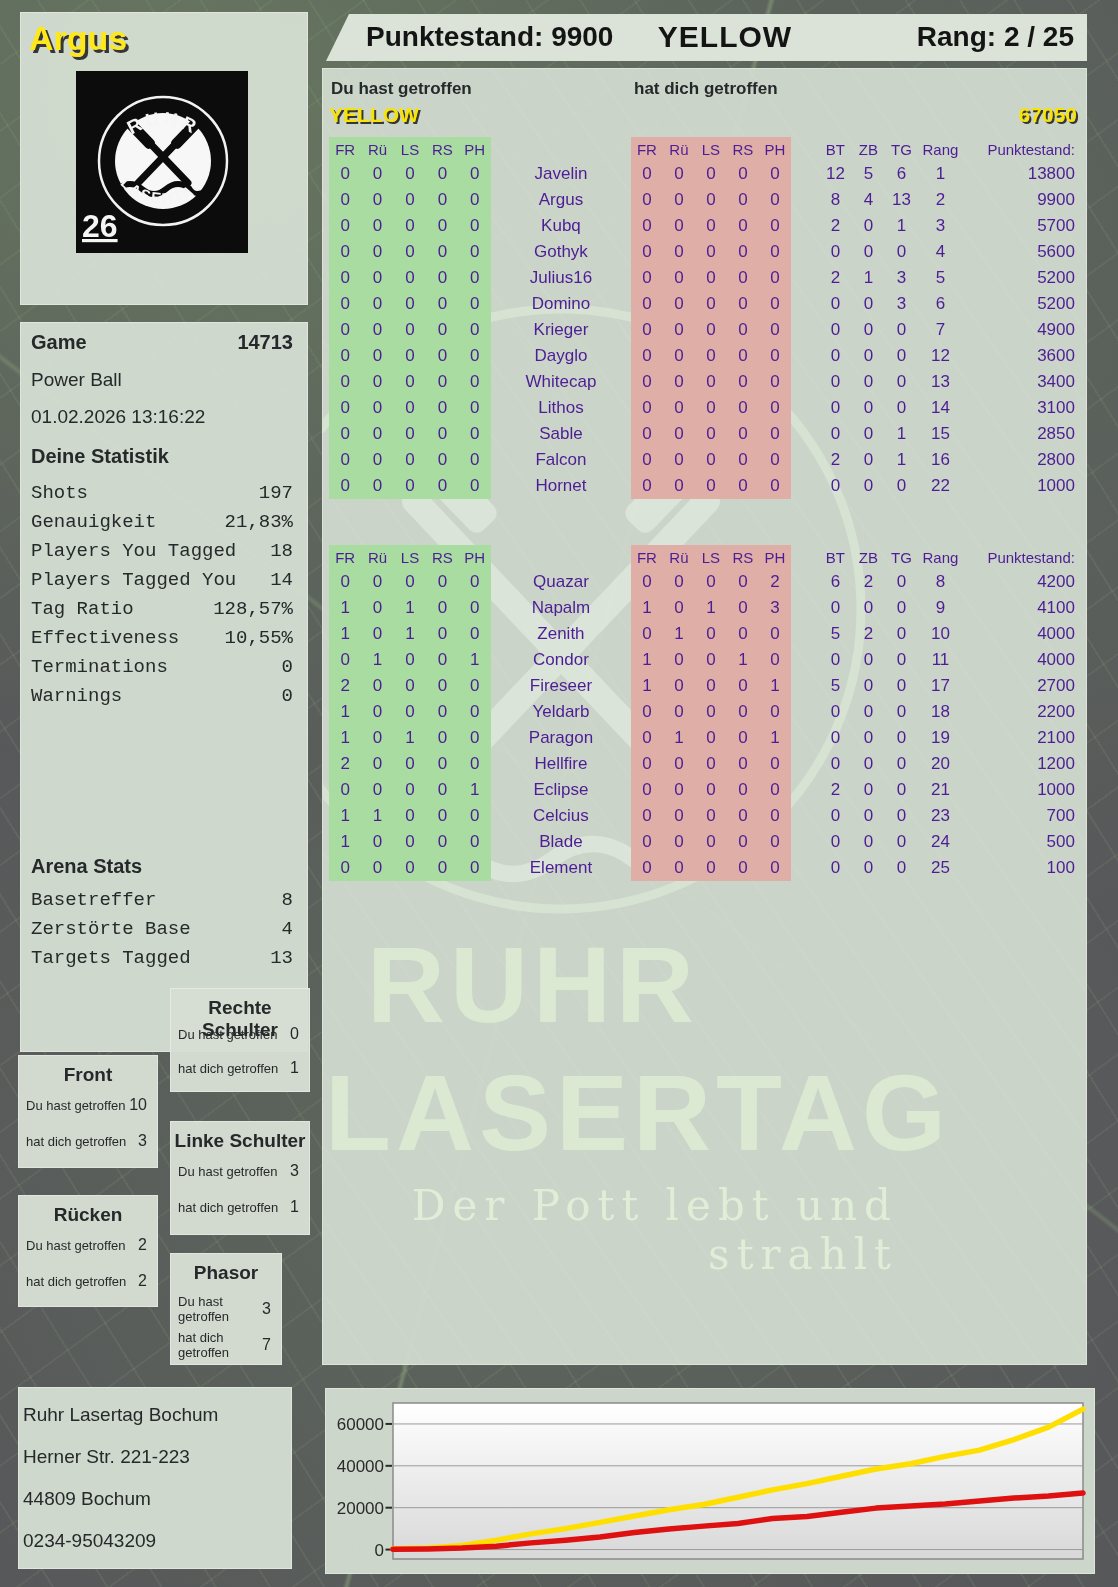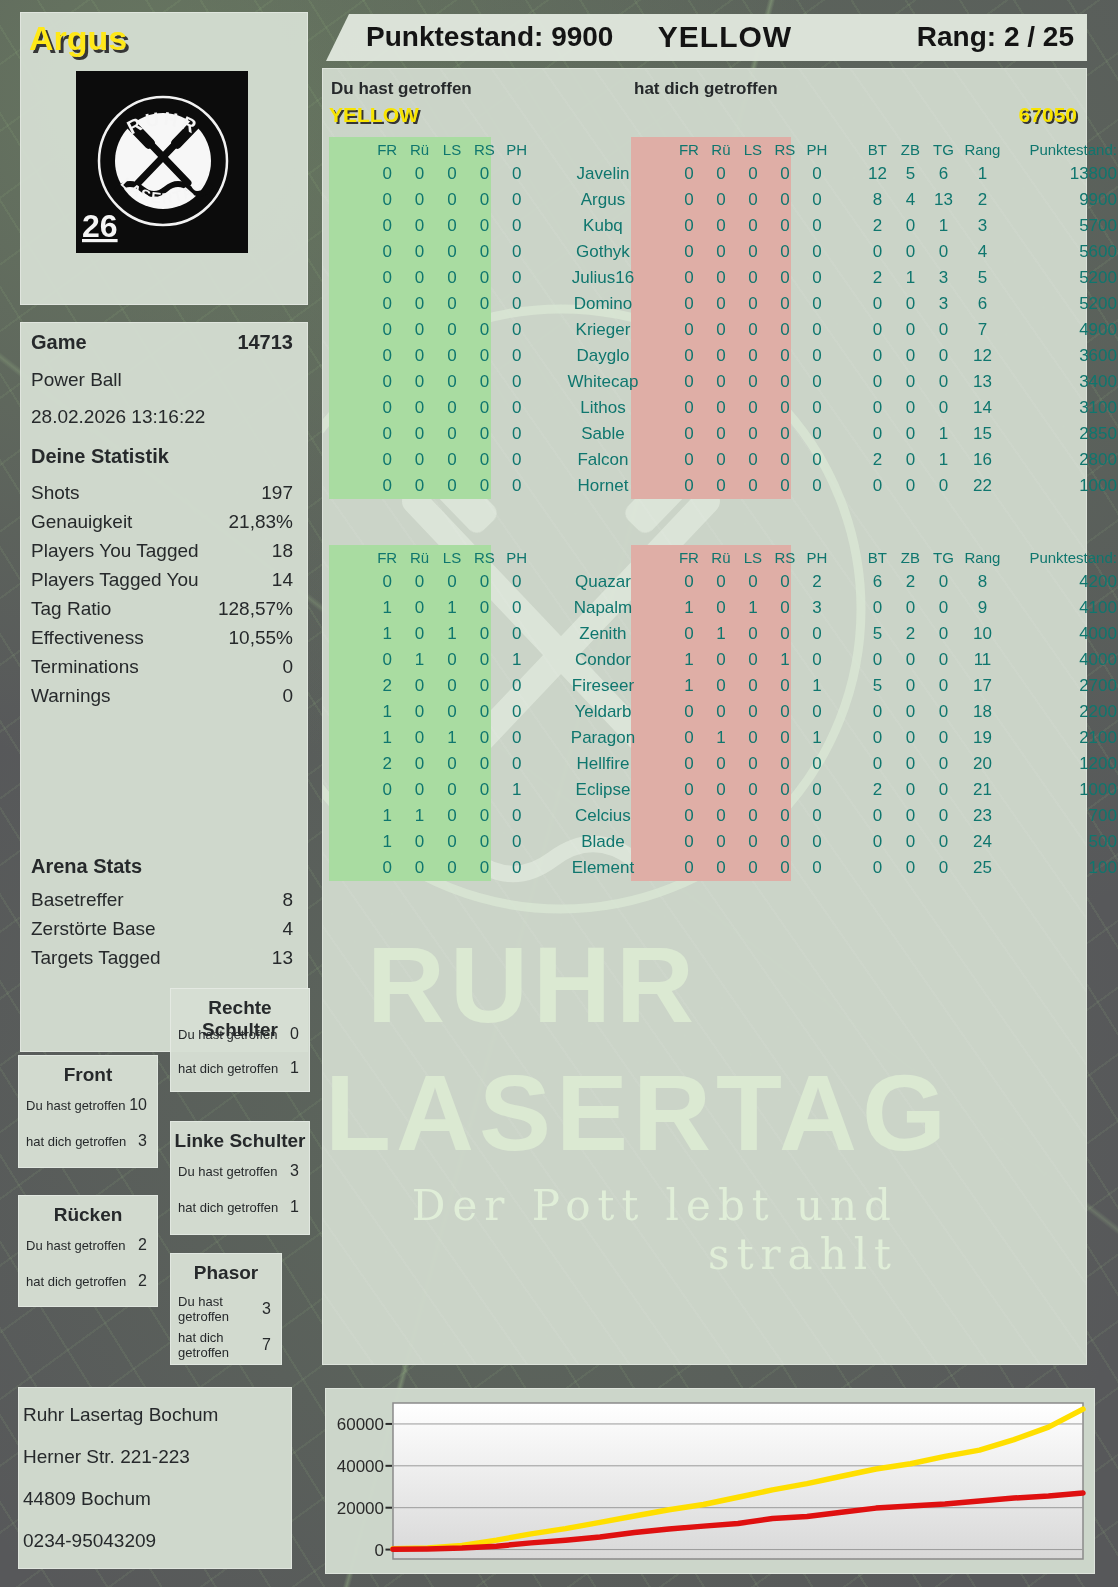--- a/index.html
+++ b/index.html
@@ -32,21 +32,21 @@
   #player-name{
     position:absolute;left:8px;top:6px;font-size:34px;font-weight:bold;
     color:#ffe818;text-shadow:3px 3px 0 rgba(45,45,45,.95);
   }
   #club-logo{position:absolute;left:55px;top:58px;}
   #stats-panel{left:20px;top:322px;width:288px;height:730px;}
   .game-row{position:absolute;left:10px;right:14px;top:8px;display:flex;justify-content:space-between;
     font-size:20px;font-weight:bold;}
   .line19{position:absolute;left:10px;font-size:19px;}
   .sec-title{position:absolute;left:10px;font-size:20px;font-weight:bold;}
-  .rows-box{position:absolute;left:10px;right:14px;}
+  .rows-box{position:absolute;left:10px;right:14px;font-family:Liberation Mono, monospace;}
   .srow{display:flex;justify-content:space-between;height:29px;align-items:center;font-size:19px;}
   
   .bp{position:absolute;background:rgba(214,222,211,.97);border:1px solid rgba(255,255,255,.35);box-sizing:border-box;}
   .bp-title{position:absolute;left:0;right:0;top:8px;text-align:center;font-size:19px;font-weight:bold;}
   .bp-row{position:absolute;left:7px;right:10px;display:flex;justify-content:space-between;align-items:center;}
   .bp-row .l{font-size:13px;}
   .bp-row .v{font-size:16px;}
   #bp-front{left:18px;top:1055px;width:140px;height:113px;}
   #bp-ruecken{left:18px;top:1195px;width:140px;height:112px;}
   #bp-rechte{left:170px;top:988px;width:140px;height:104px;}
@@ -84,21 +84,21 @@
   .t-red{color:#e51212;text-shadow:1px 1px 0 rgba(80,0,0,.35);}
   .team-table{position:absolute;left:6px;width:748px;z-index:3;}
   #yellow-table{top:68px;}
   #red-table{top:476px;}
   .bg-block{position:absolute;top:0;height:100%;z-index:-1;}
   .bg-green{left:0;width:162px;background:#a9dca1;}
   .bg-red{left:302px;width:160px;background:#dfaea6;}
   .trow{
     display:grid;
     grid-template-columns:repeat(5,32.4px) 140px repeat(5,32px) 28px 33px 33px 33px 45px 114px;
-    height:26px;align-items:center;text-align:center;font-size:17px;color:#0f766e;padding-left:42px;
+    height:26px;align-items:center;text-align:center;font-size:17px;color:#4c1d95;
   }
   .trow.thead{height:24px;font-size:15px;}
   .trow .pts{text-align:right;padding-right:2px;}
   .trow.thead .pts{font-size:15px;}
   
   #chart-panel{left:325px;top:1388px;width:770px;height:186px;background:rgba(208,218,205,.97);}
   #chart-svg{position:absolute;left:0;top:0;}
   .ticktext{font-family:"Liberation Sans", sans-serif;font-size:17px;fill:#2a2a2a;}
 </style>
 </head>
@@ -132,21 +132,21 @@
     <text x="6" y="166" font-family="Liberation Sans, sans-serif" font-size="32" font-weight="bold" fill="#f5f5f5" text-decoration="underline">26</text>
   </svg>
 </div>
 
 <div class="panel" id="stats-panel">
   <div class="game-row">
     <span>Game</span>
     <span>14713</span>
   </div>
   <div class="line19" style="top:46px;">Power Ball</div>
-  <div class="line19" style="top:83px;">28.02.2026 13:16:22</div>
+  <div class="line19" style="top:83px;">01.02.2026 13:16:22</div>
   <div class="sec-title" style="top:122px;">Deine Statistik</div>
   <div class="rows-box" style="top:155px;">
       <div class="srow">
         <span>Shots</span>
         <span>197</span>
       </div>
       <div class="srow">
         <span>Genauigkeit</span>
         <span>21,83%</span>
       </div>

